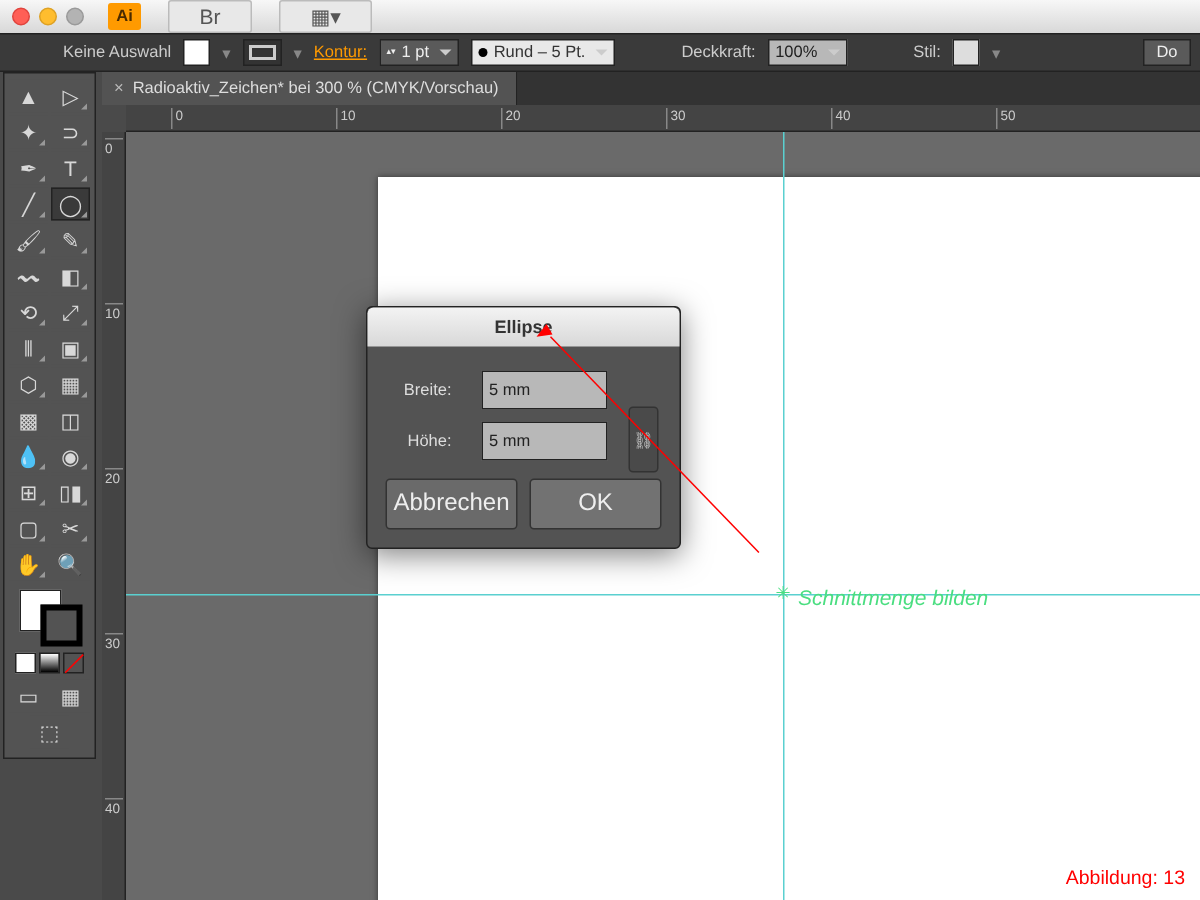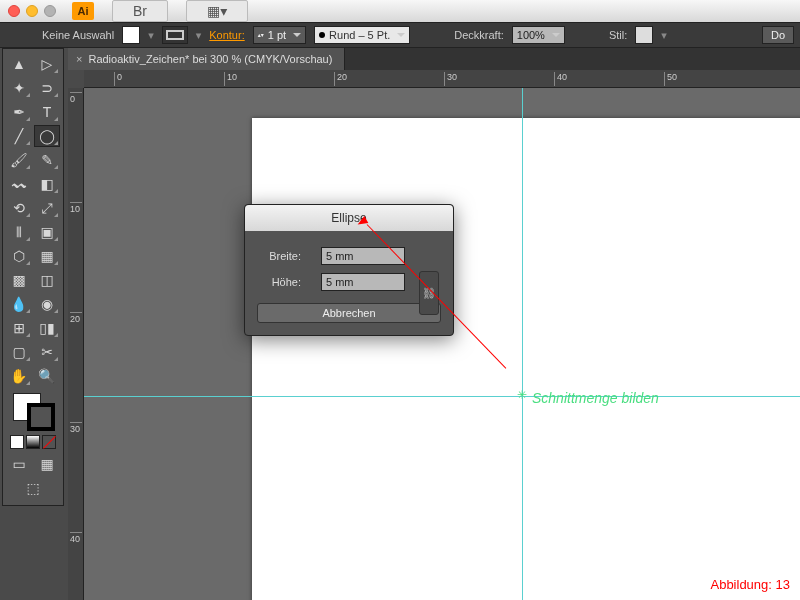--- a/index.html
+++ b/index.html
@@ -59,28 +59,28 @@
 
 .canvas-area { position: absolute; left: 84px; top: 88px; right: 0; bottom: 0; background: #6a6a6a; overflow: hidden; }
 .artboard { position: absolute; left: 168px; top: 30px; width: 700px; height: 600px; background: #fff; box-shadow: 0 0 4px rgba(0,0,0,0.5); }
 .guide-v { position: absolute; top: 0; bottom: 0; width: 1px; background: #5ad0d0; }
 .guide-h { position: absolute; left: 0; right: 0; height: 1px; background: #5ad0d0; }
 .center-mark { position: absolute; color: #4ade80; font-size: 12px; }
 .hint-text { position: absolute; color: #4ade80; font-size: 14px; font-style: italic; }
 
 
 .dialog { position: absolute; width: 210px; background: #535353; border-radius: 4px; box-shadow: 0 4px 20px rgba(0,0,0,0.5); border: 1px solid #222; }
-.dialog-title { height: 26px; background: linear-gradient(#f3f3f3, #d8d8d8); border-radius: 4px 4px 0 0; display: flex; align-items: center; justify-content: center; color: #333; font-size: 12px; }
+.dialog-title { height: 26px; background: linear-gradient(#f3f3f3, #d8d8d8); border-radius: 4px 4px 0 0; display: flex; align-items: center; justify-content: center; color: #333; font-size: 12px; font-weight: bold; }
 .dialog-body { padding: 16px 12px 12px; color: #ddd; }
 .field-row { display: flex; align-items: center; margin-bottom: 8px; gap: 20px; }
 .field-row label { width: 44px; text-align: right; font-size: 11px; }
-.field-row input { width: 84px; height: 18px; background: #b8b8b8; border: 1px solid #222; color: #222; font-size: 11px; padding: 0 4px; }
+.field-row input { width: 84px; height: 18px; background: #b8b8b8; border: 1px solid #222; color: #222; font-size: 11px; padding: 12px 4px; }
 .link-btn { width: 20px; height: 44px; border: 1px solid #333; background: #4a4a4a; display: flex; align-items: center; justify-content: center; color: #ccc; border-radius: 3px; position: absolute; right: 14px; top: 40px; }
 .dialog-btns { display: flex; gap: 8px; margin-top: 12px; }
-.dbtn { flex: 1; height: 20px; background: #6a6a6a; border: 1px solid #333; color: #eee; font-size: 11px; border-radius: 3px; display: flex; align-items: center; justify-content: center; text-align: center; }
+.dbtn { flex: 1; height: 34px; background: #6a6a6a; border: 1px solid #333; color: #eee; font-size: 16px; border-radius: 3px; display: flex; align-items: center; justify-content: center; text-align: center; }
 .dbtn.ok { background: #727272; }
 
 
 .arrow-line { position: absolute; height: 1px; background: red; transform-origin: left center; }
 .arrow-head { position: absolute; width: 0; height: 0; border-right: 10px solid red; border-top: 4px solid transparent; border-bottom: 4px solid transparent; }
 
 .caption { position: absolute; color: red; font-size: 13px; }
 </style>
 </head>
 <body>
@@ -237,20 +237,21 @@
         <label>Breite:</label>
         <input value="5 mm" style="">
       </div>
       <div class="field-row">
         <label>Höhe:</label>
         <input value="5 mm" style="">
       </div>
       <div class="link-btn">⛓</div>
       <div class="dialog-btns">
         <div class="dbtn">Abbrechen</div>
+        <div class="dbtn ok">OK</div>
       </div>
     </div>
   </div>
 
   <div class="arrow-head" style="left:273px;top:130px;transform:rotate(-30deg)"></div>
   <div class="arrow-line" style="left:283px;top:136px;width:200px;transform:rotate(46deg)"></div>
 </div>
 
 <div class="caption" style="right:10px;bottom:8px">Abbildung: 13</div>
 

